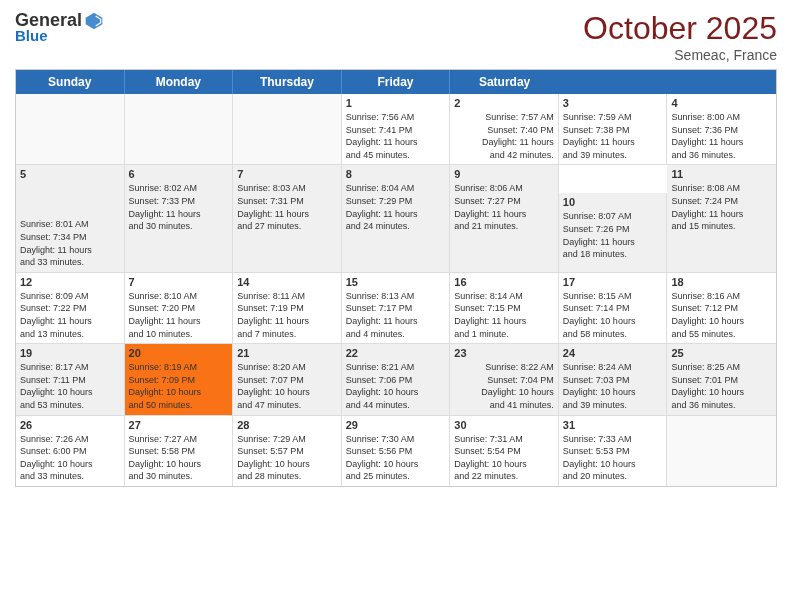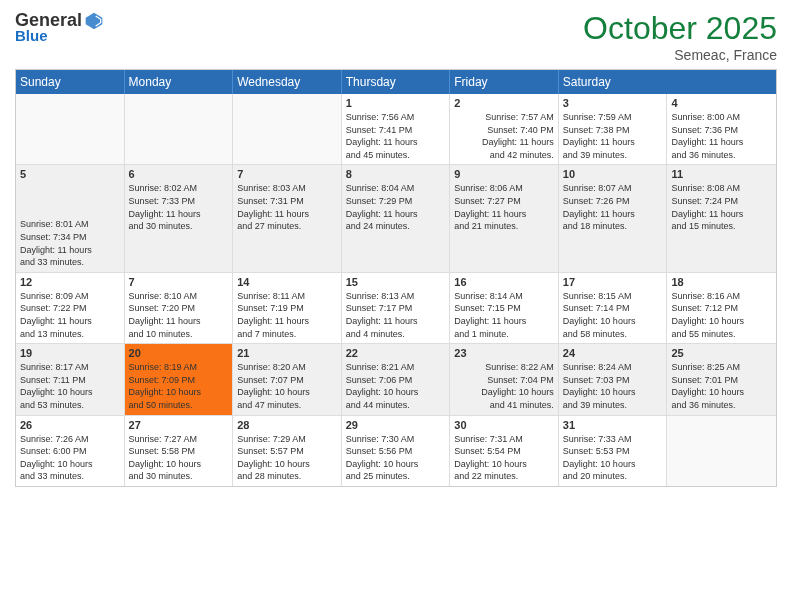--- a/index.html
+++ b/index.html
@@ -32,43 +32,43 @@
       width: 20px;
       height: 20px;
       margin-left: 2px;
     }
     .title-section {
       text-align: right;
     }
     .month-title {
       font-size: 32px;
       font-weight: normal;
-      color: #15803d;
+      color: #7f1d1d;
     }
     .location {
       font-size: 14px;
       color: #555;
     }
     .calendar {
       flex: 1;
       display: flex;
       flex-direction: column;
       border: 1px solid #ccc;
     }
     .cal-header {
       display: grid;
       grid-template-columns: repeat(7, 1fr);
       background: #2a6db5;
     }
     .cal-header-cell {
       color: #fff;
       font-size: 12px;
-      font-weight: normal;
+      font-weight: bold;
       padding: 5px 4px;
-      text-align: left;
+      text-align: center;
       border-right: 1px solid #4a8dd5;
     }
     .cal-header-cell:last-child { border-right: none; }
     .cal-body {
       flex: 1;
       display: flex;
       flex-direction: column;
     }
     .cal-row {
       display: grid;
@@ -119,21 +119,20 @@
     <div class="title-section">
       <div class="month-title">October 2025</div>
       <div class="location">Semeac, France</div>
     </div>
   </div>
 
   <div class="calendar">
     <div class="cal-header" id="cal-header">
         <div class="cal-header-cell">Sunday</div>
         <div class="cal-header-cell">Monday</div>
-        <div class="cal-header-cell">Wednesday</div>
         <div class="cal-header-cell">Thursday</div>
         <div class="cal-header-cell">Friday</div>
         <div class="cal-header-cell">Saturday</div>
       </div>
     <div class="cal-body" id="cal-body">
         <div class="cal-row">
           <div class="cal-cell empty"></div>
           <div class="cal-cell empty"></div>
           <div class="cal-cell empty"></div>
           <div class="cal-cell">
@@ -194,21 +193,21 @@
 Daylight: 11 hours
 and 24 minutes.</div>
           </div>
           <div class="cal-cell shaded" style="background: rgb(240, 240, 240);">
             <div class="day-num">9</div>
             <div class="cell-info" style="white-space: pre-line;">Sunrise: 8:06 AM
 Sunset: 7:27 PM
 Daylight: 11 hours
 and 21 minutes.</div>
           </div>
-          <div class="cal-cell shaded" style="background: rgb(240, 240, 240);">
+          <div class="cal-cell shaded" style="background: rgb(240, 240, 240); margin-top: 28px;">
             <div class="day-num">10</div>
             <div class="cell-info" style="white-space: pre-line;">Sunrise: 8:07 AM
 Sunset: 7:26 PM
 Daylight: 11 hours
 and 18 minutes.</div>
           </div>
           <div class="cal-cell shaded" style="background: rgb(240, 240, 240);">
             <div class="day-num">11</div>
             <div class="cell-info" style="white-space: pre-line;">Sunrise: 8:08 AM
 Sunset: 7:24 PM

